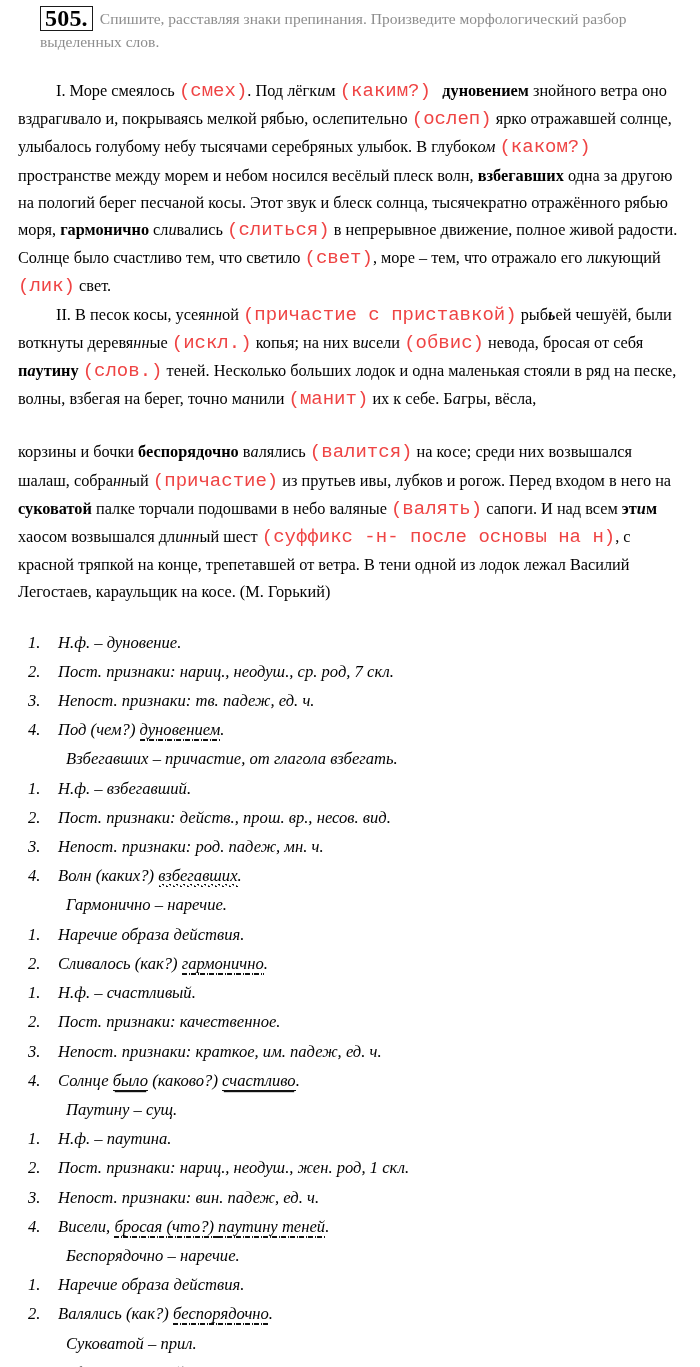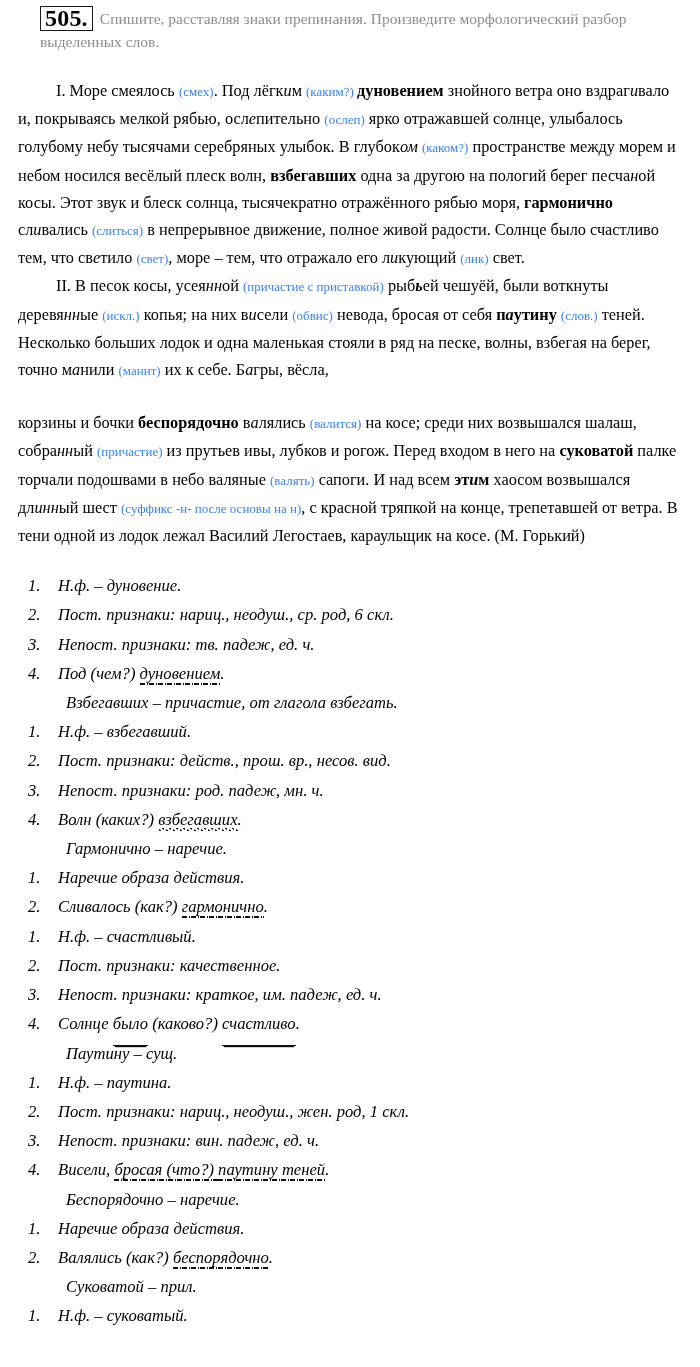--- a/index.html
+++ b/index.html
@@ -57,22 +57,23 @@
     margin: 0;
   }
   .para {
     margin: 0 0 0 0;
     text-indent: 38px;
   }
   .para.no-indent { text-indent: 0; }
   .para.gap-before { margin-top: 25px; }
 
   .hint {
-    color: #3b82f6;
-    font-size: 13px;
+    color: #ef4444;
+    font-size: 19px;
+    font-family: Liberation Mono, monospace;
   }
   b, .bold { font-weight: bold; }
   .it { font-style: italic; }
 
   
   .analysis {
     margin-top: 22px;
     font-style: italic;
     font-size: 16.6px;
     line-height: 29.2px;
@@ -86,21 +87,21 @@
   }
   .an-num {
     width: 30px;
     flex: 0 0 30px;
     text-align: left;
   }
   .an-text { flex: 1 1 auto; }
   .u-double {
     border-bottom: 1.2px solid #111;
     box-shadow: 0 3px 0 -1.8px #111;
-    padding-bottom: 12px;
+    padding-bottom: 0px;
   }
   .u-dashdot {
     background-repeat: repeat-x;
     background-position: 0 100%;
     background-size: 9px 2px;
     background-image: linear-gradient(to right, #111 0 5px, transparent 5px 7px, #111 7px 8px, transparent 8px 9px);
     padding-bottom: 2px;
   }
   .u-wave {
     background-repeat: repeat-x;
@@ -128,21 +129,21 @@
     <p class="para no-indent gap-before"><span><span>корзины и бочки </span><span class="bold">беспорядочно</span><span> в</span><span class="it">а</span><span>лялись </span><span class="hint">(валится)</span><span> на косе; среди них возвышался шалаш, собра</span><span class="it">нн</span><span>ый </span><span class="hint">(причастие)</span><span> из прутьев ивы, лубков и рогож. Перед входом в него на </span><span class="bold">суковатой</span><span> палке торчали подошвами в небо валяные </span><span class="hint">(валять)</span><span> сапоги. И над всем </span><span class="bold">эт</span><span class="bold it">и</span><span class="bold">м</span><span> хаосом возвышался дл</span><span class="it">и</span><span class="it">нн</span><span>ый шест </span><span class="hint">(суффикс -н- после основы на н)</span><span>, с красной тряпкой на конце, трепетавшей от ветра. В тени одной из лодок лежал Василий Легостаев, караульщик на косе. (М. Горький)</span></span></p>
   </div>
 
   <div class="analysis">
       <div class="an-item">
         <span class="an-num">1.</span>
         <span class="an-text"><span>Н.ф. – дуновение.</span></span>
       </div>
       <div class="an-item">
         <span class="an-num">2.</span>
-        <span class="an-text"><span>Пост. признаки: нариц., неодуш., ср. род, 6 скл.</span></span>
+        <span class="an-text"><span>Пост. признаки: нариц., неодуш., ср. род, 7 скл.</span></span>
       </div>
       <div class="an-item">
         <span class="an-num">3.</span>
         <span class="an-text"><span>Непост. признаки: тв. падеж, ед. ч.</span></span>
       </div>
       <div class="an-item">
         <span class="an-num">4.</span>
         <span class="an-text"><span>Под (чем?) </span><span class="u-dashdot">дуновением</span><span>.</span></span>
       </div>
       <div class="an-head">Взбегавших – причастие, от глагола взбегать.</div>

